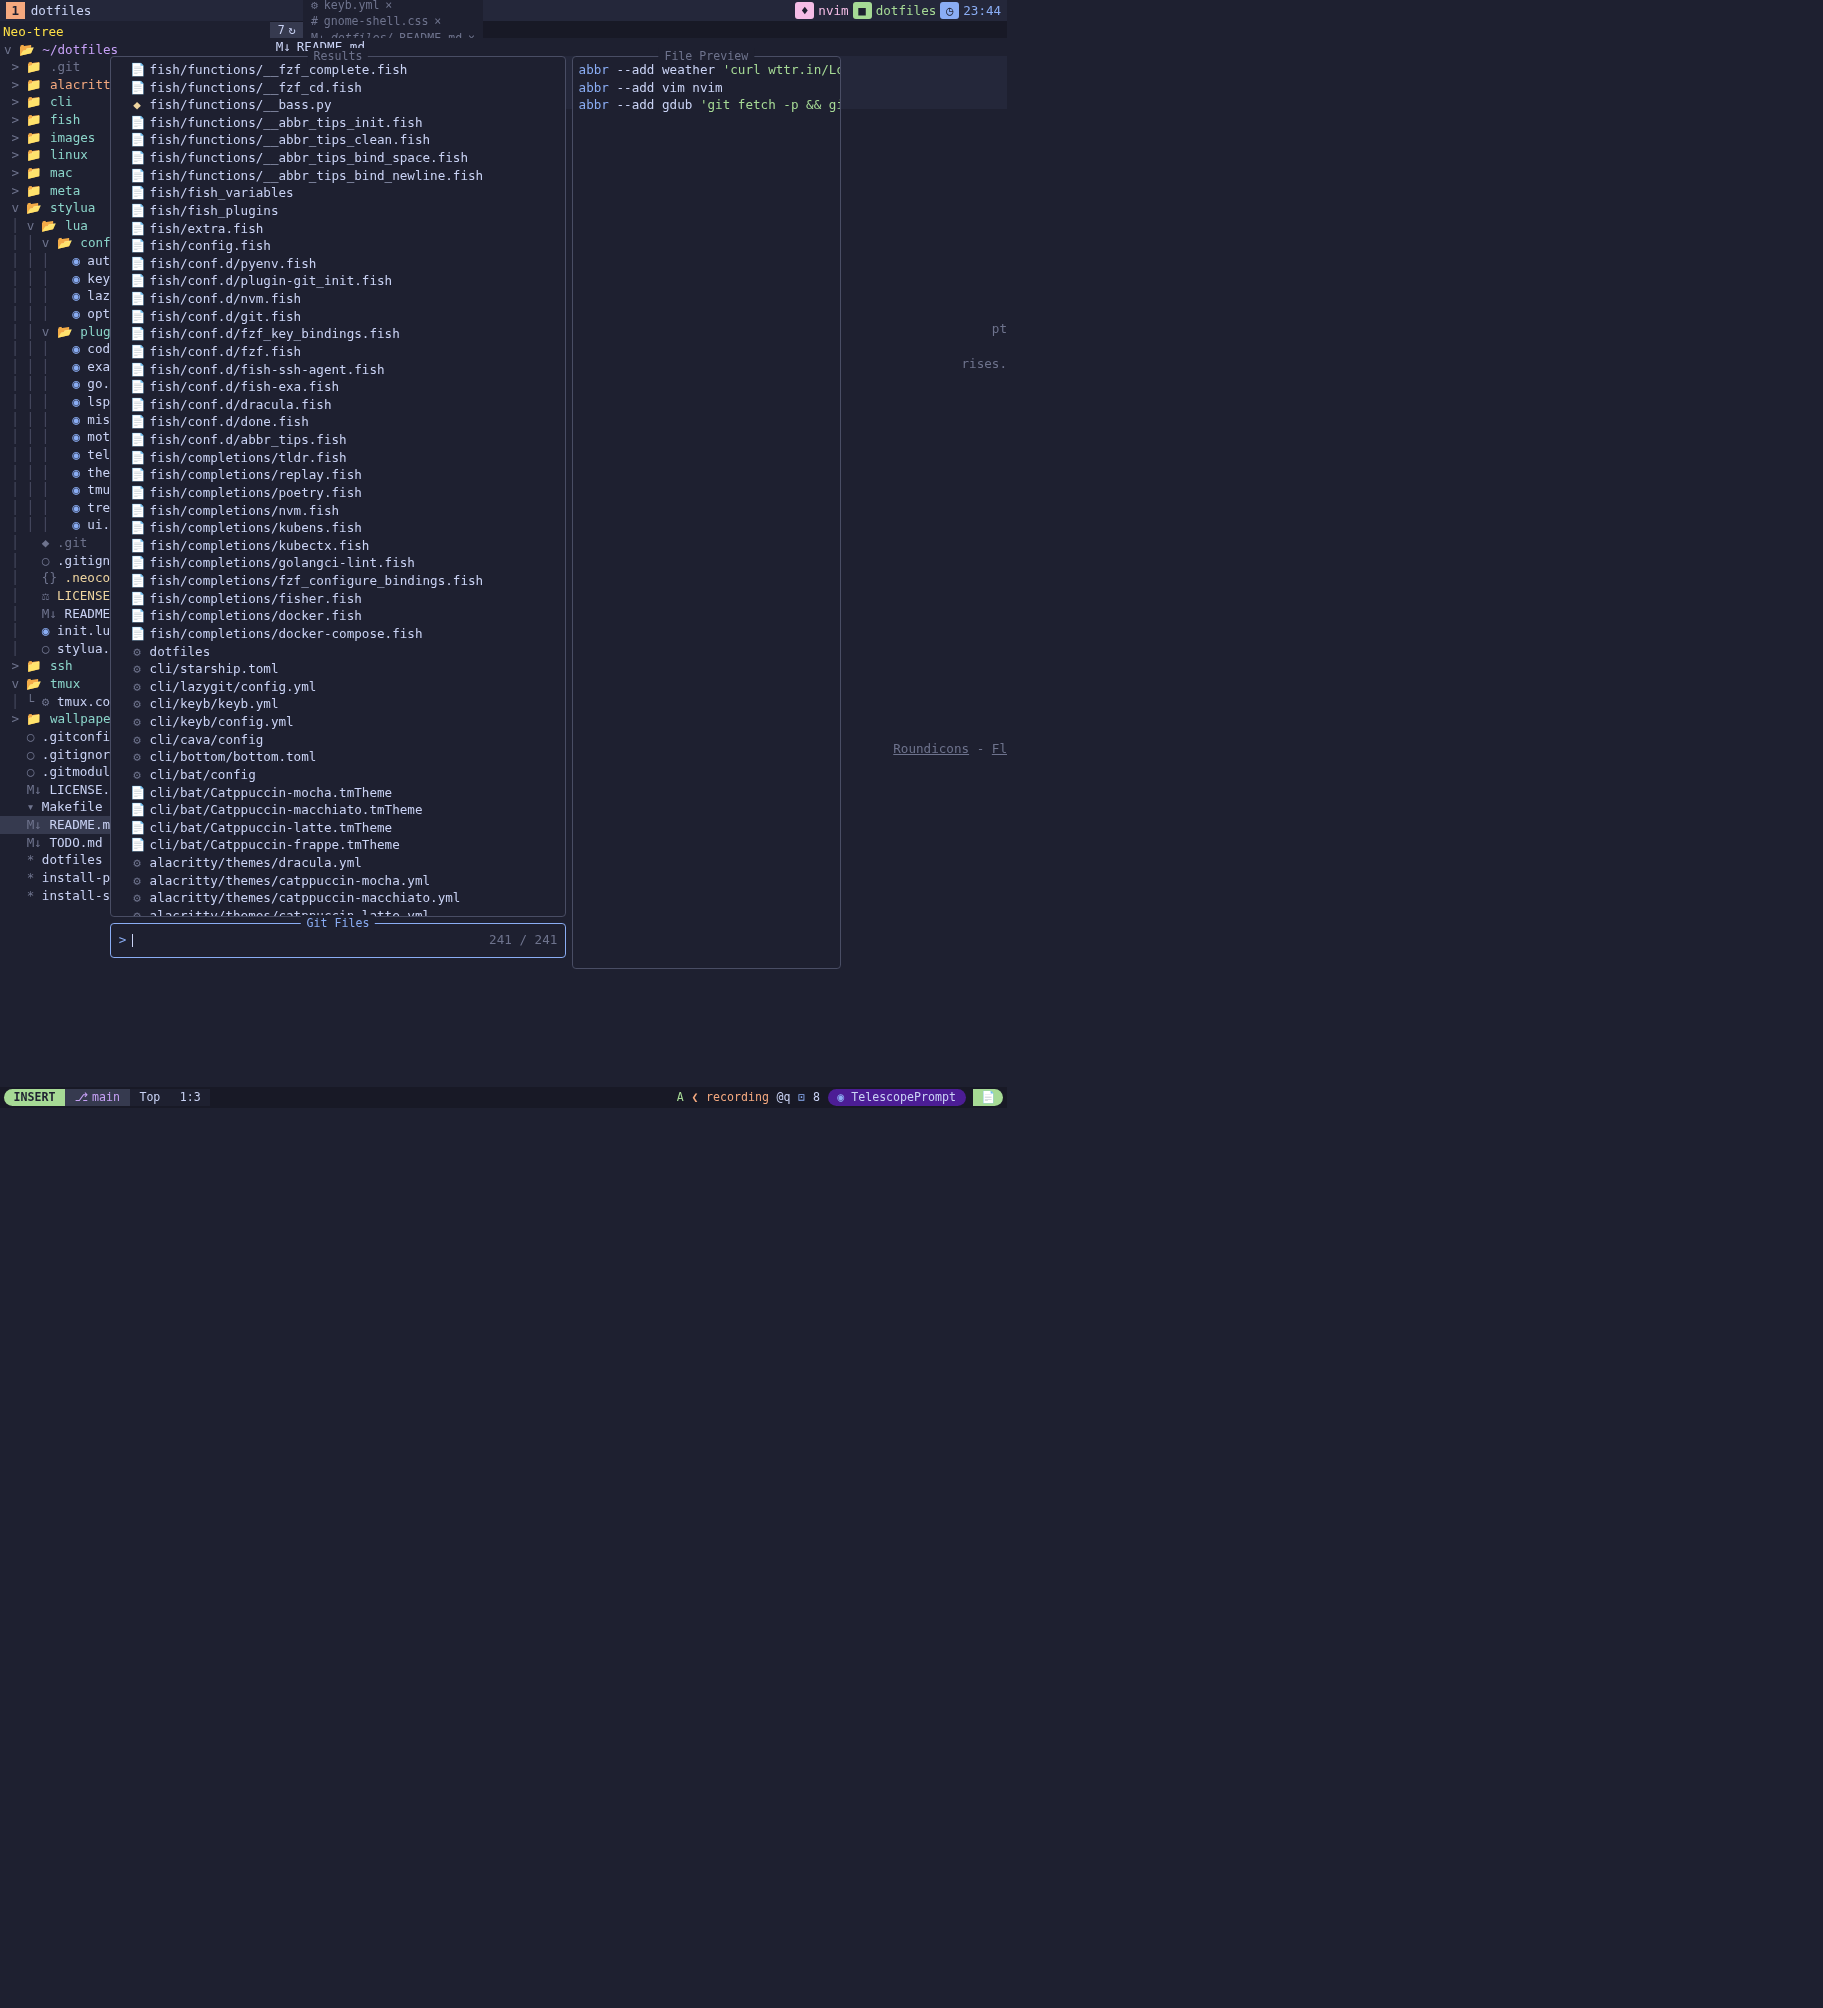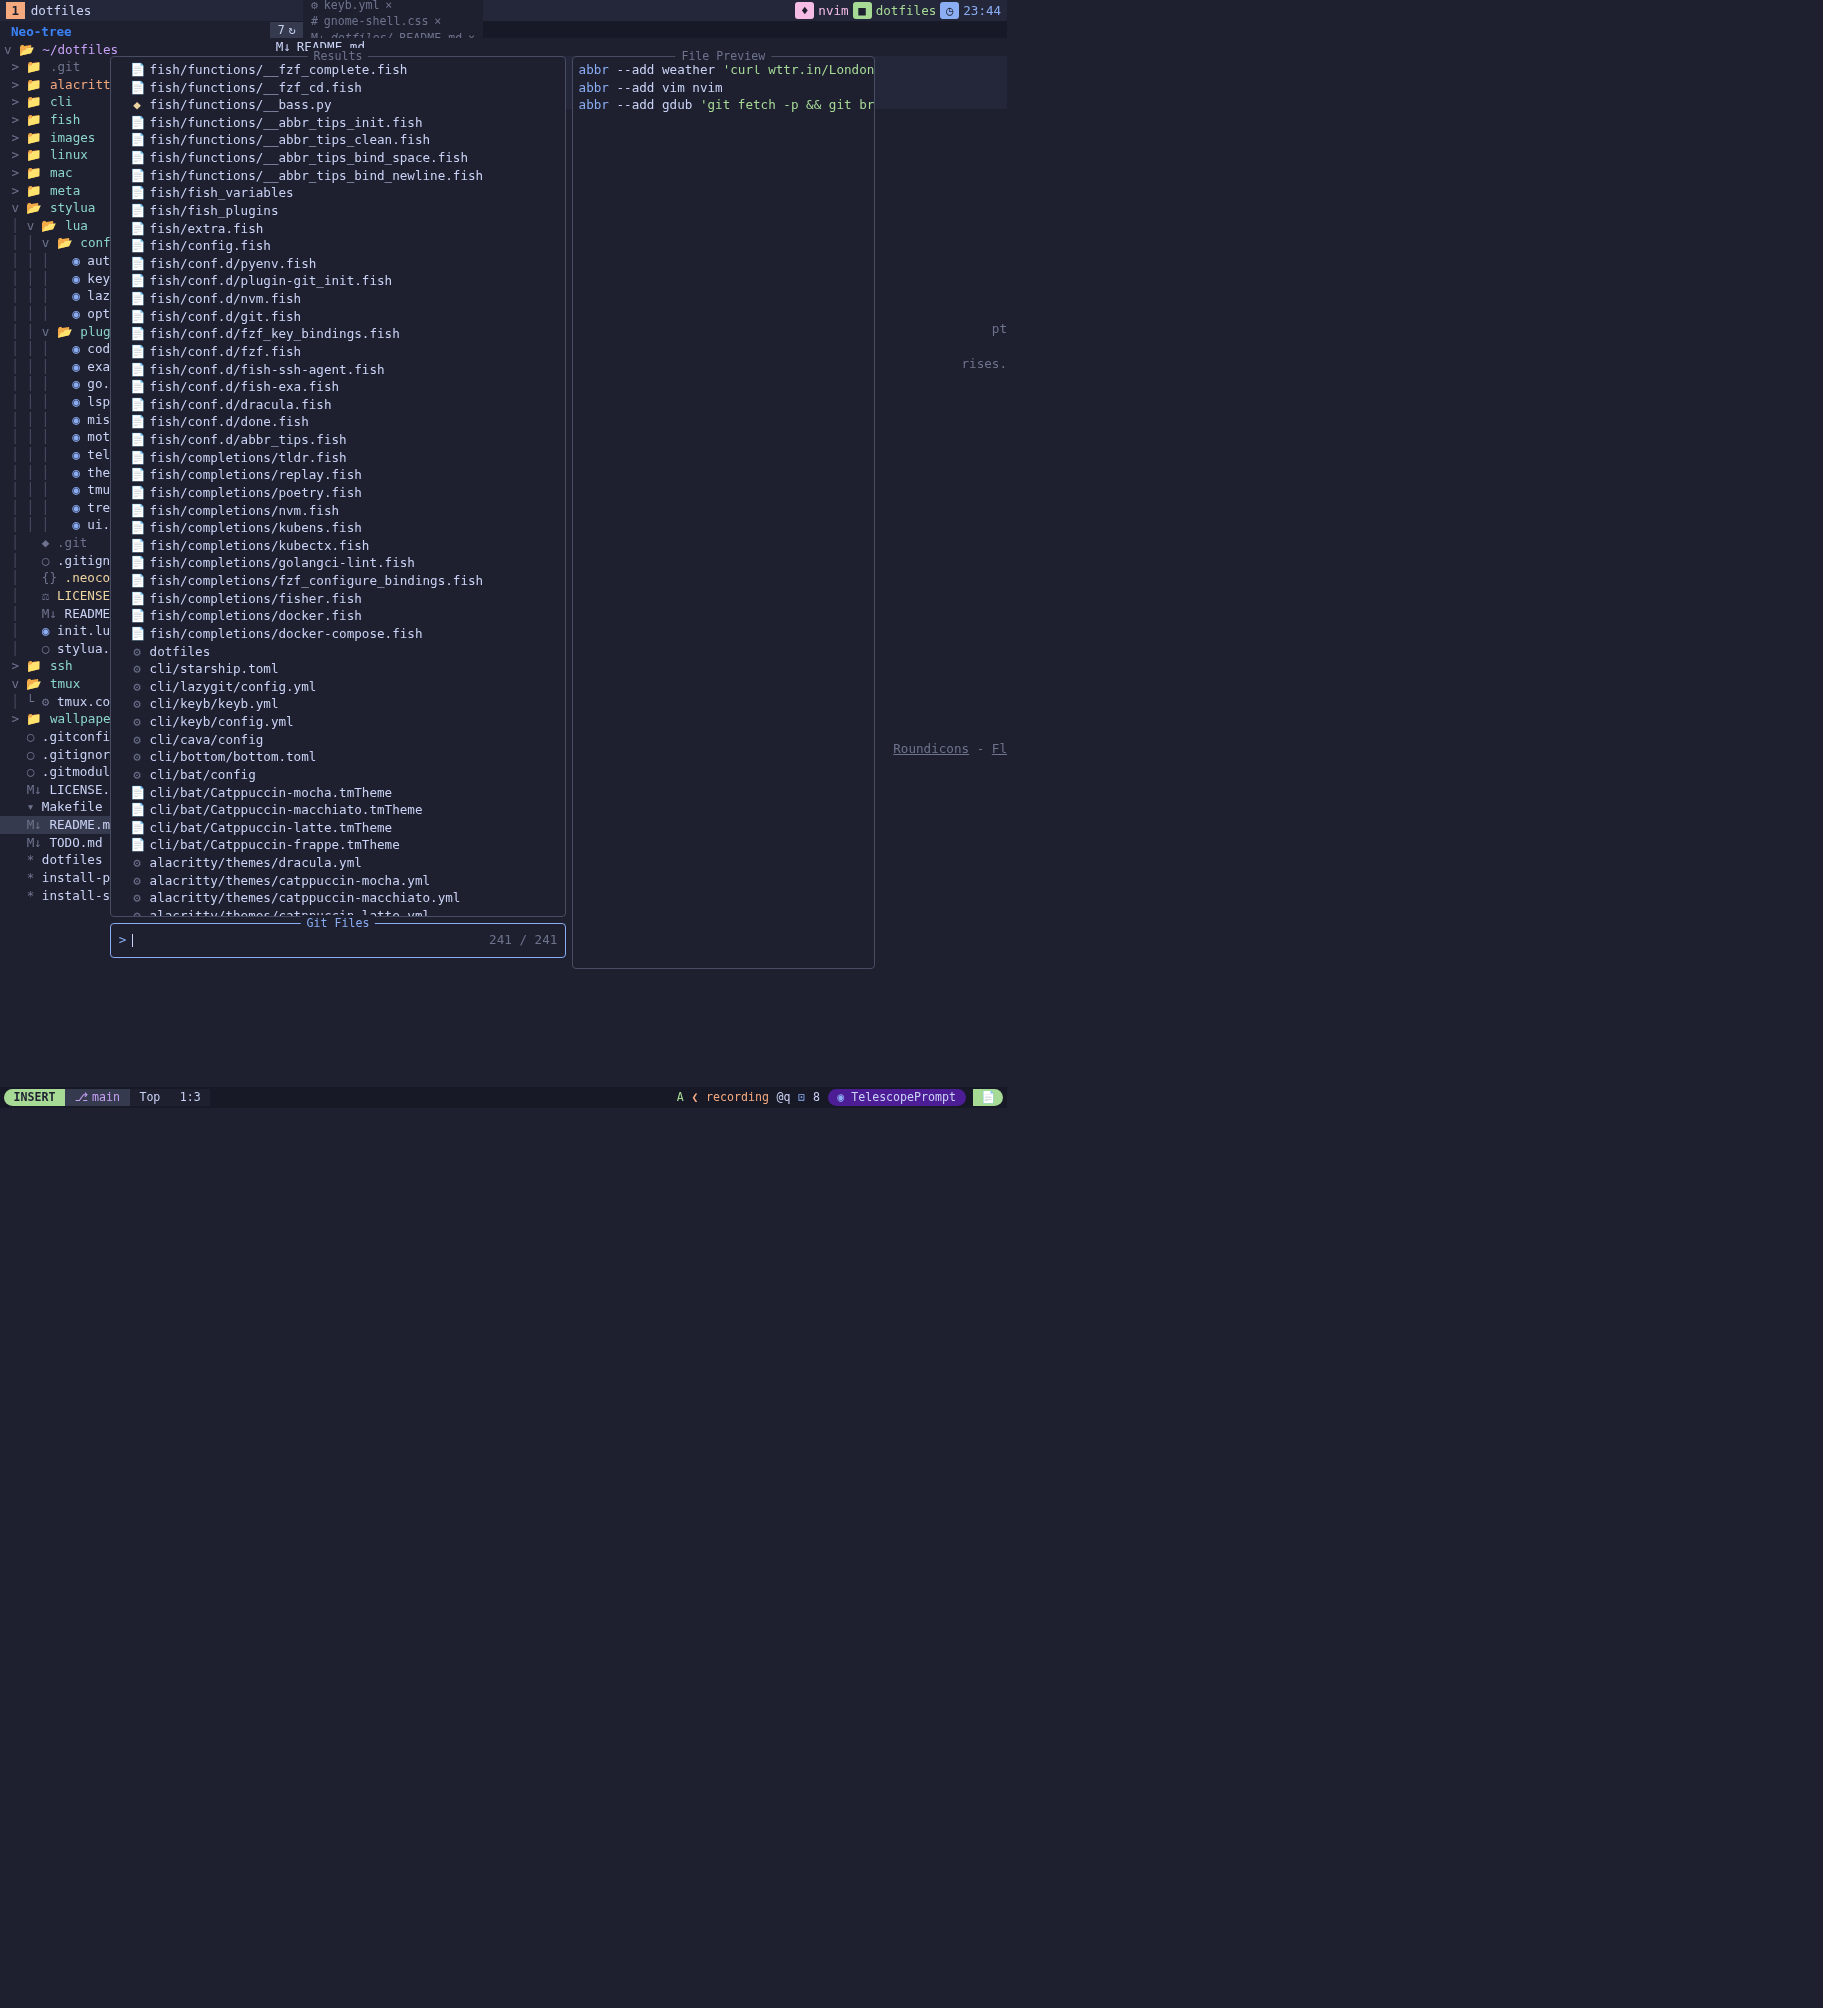--- a/index.html
+++ b/index.html
@@ -52,21 +52,21 @@
 }
 
 
 .sidebar {
   width: 270px;
   background: #1e2030;
   padding: 1.9px 0;
   overflow: hidden;
   position: relative;
 }
-.sidebar-title { color: #3b82f6; padding-left: 11px; font-weight: bold; }
+.sidebar-title { color: #fde047; padding-left: 3px; }
 .tree-line {
   white-space: pre;
   padding: 0 3.9px;
   font-size: 12.6px;
 }
 .chevron { color: #6e738d; }
 .folder-icon { color: #8aadf4; }
 .file-icon { color: #6e738d; }
 .lua-icon { color: #8aadf4; }
 .txt-teal { color: #8bd5ca; }
@@ -129,21 +129,21 @@
 
 .telescope {
   position: absolute;
   top: 56px;
   left: 110px;
   width: 774px;
   display: flex;
   gap: 5.8px;
 }
 .t-results-wrap { width: 456px; display: flex; flex-direction: column; }
-.t-preview-wrap { width: 303px; }
+.t-preview-wrap { width: 269px; }
 .t-box {
   border: 1px solid #8aadf4;
   border-radius: 3.9px;
   position: relative;
   background: #1e2030;
 }
 .t-box-dim {
   border: 1px solid #494d64;
 }
 .t-title {

